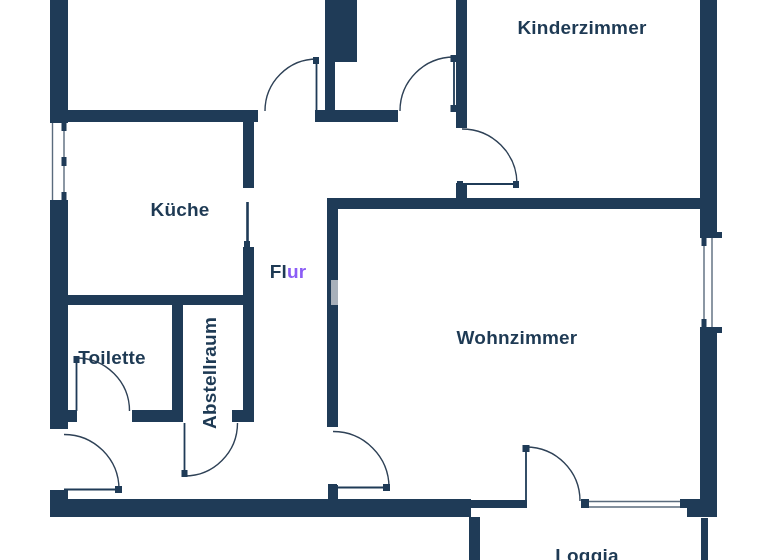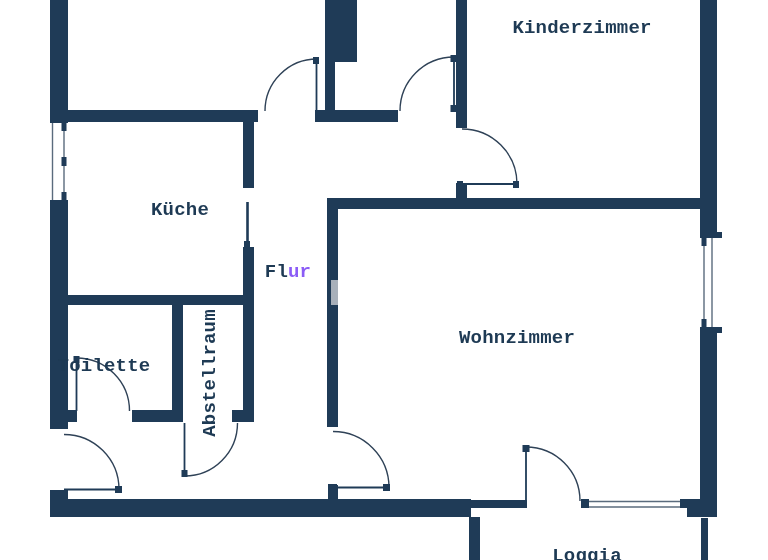--- a/index.html
+++ b/index.html
@@ -1,18 +1,18 @@
 <!DOCTYPE html>
 <html><head>
 <meta charset="utf-8">
 <style>
   html,body{margin:0;padding:0;background:#ffffff;}
   .stage{
     position:relative;width:760px;height:560px;overflow:hidden;
-    background:#ffffff;font-family:Liberation Mono, monospace;
+    background:#ffffff;font-family:Liberation Sans, sans-serif;
   }
   .plan-svg{position:absolute;left:0;top:0;}
   .room-label{
     position:absolute;transform:translate(-50%,-50%);
     font-weight:700;font-size:19px;letter-spacing:.2px;
     color:#1e3a54;white-space:nowrap;
   }
   .room-label.rot{transform:translate(-50%,-50%) rotate(-90deg);}
   .muted{color:#8b5cf6;}
 </style>
@@ -96,21 +96,21 @@
       <rect x="244" y="241" width="6" height="6" fill="#1f3b57"></rect>
       <rect x="331" y="280" width="7" height="25" fill="#a8b0ba"></rect>
     </svg>
 
   <div class="room-label" style="left:582px;top:28px;">Kinderzimmer</div>
 
   <div class="room-label" style="left:160px;top:210px;margin-left:20px;">Küche</div>
 
   <div class="room-label" style="left:288px;top:272px;"><span>Fl</span><span class="muted">ur</span></div>
 
-  <div class="room-label" style="left:104px;top:358px;margin-top:8px;">Toilette</div>
+  <div class="room-label" style="left:112px;top:358px;">Toilette</div>
 
   <div class="room-label rot" style="left:210px;top:373px;">Abstellraum</div>
 
   <div class="room-label" style="left:517px;top:338px;">Wohnzimmer</div>
 
   <div class="room-label" style="left:587px;top:556px;">Loggia</div>
 
 </div>
 
 </body></html>

